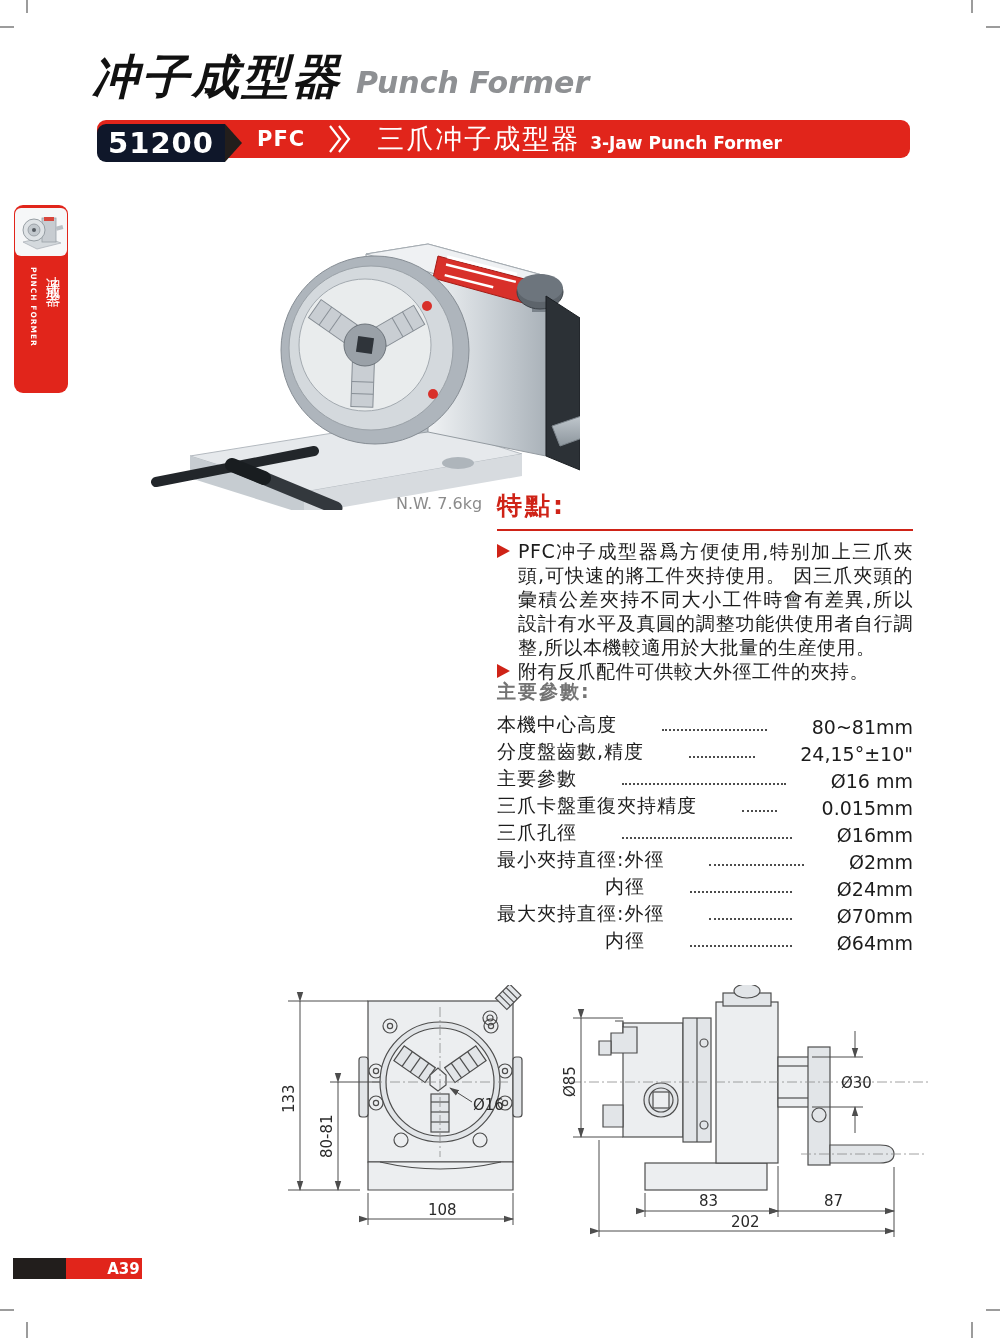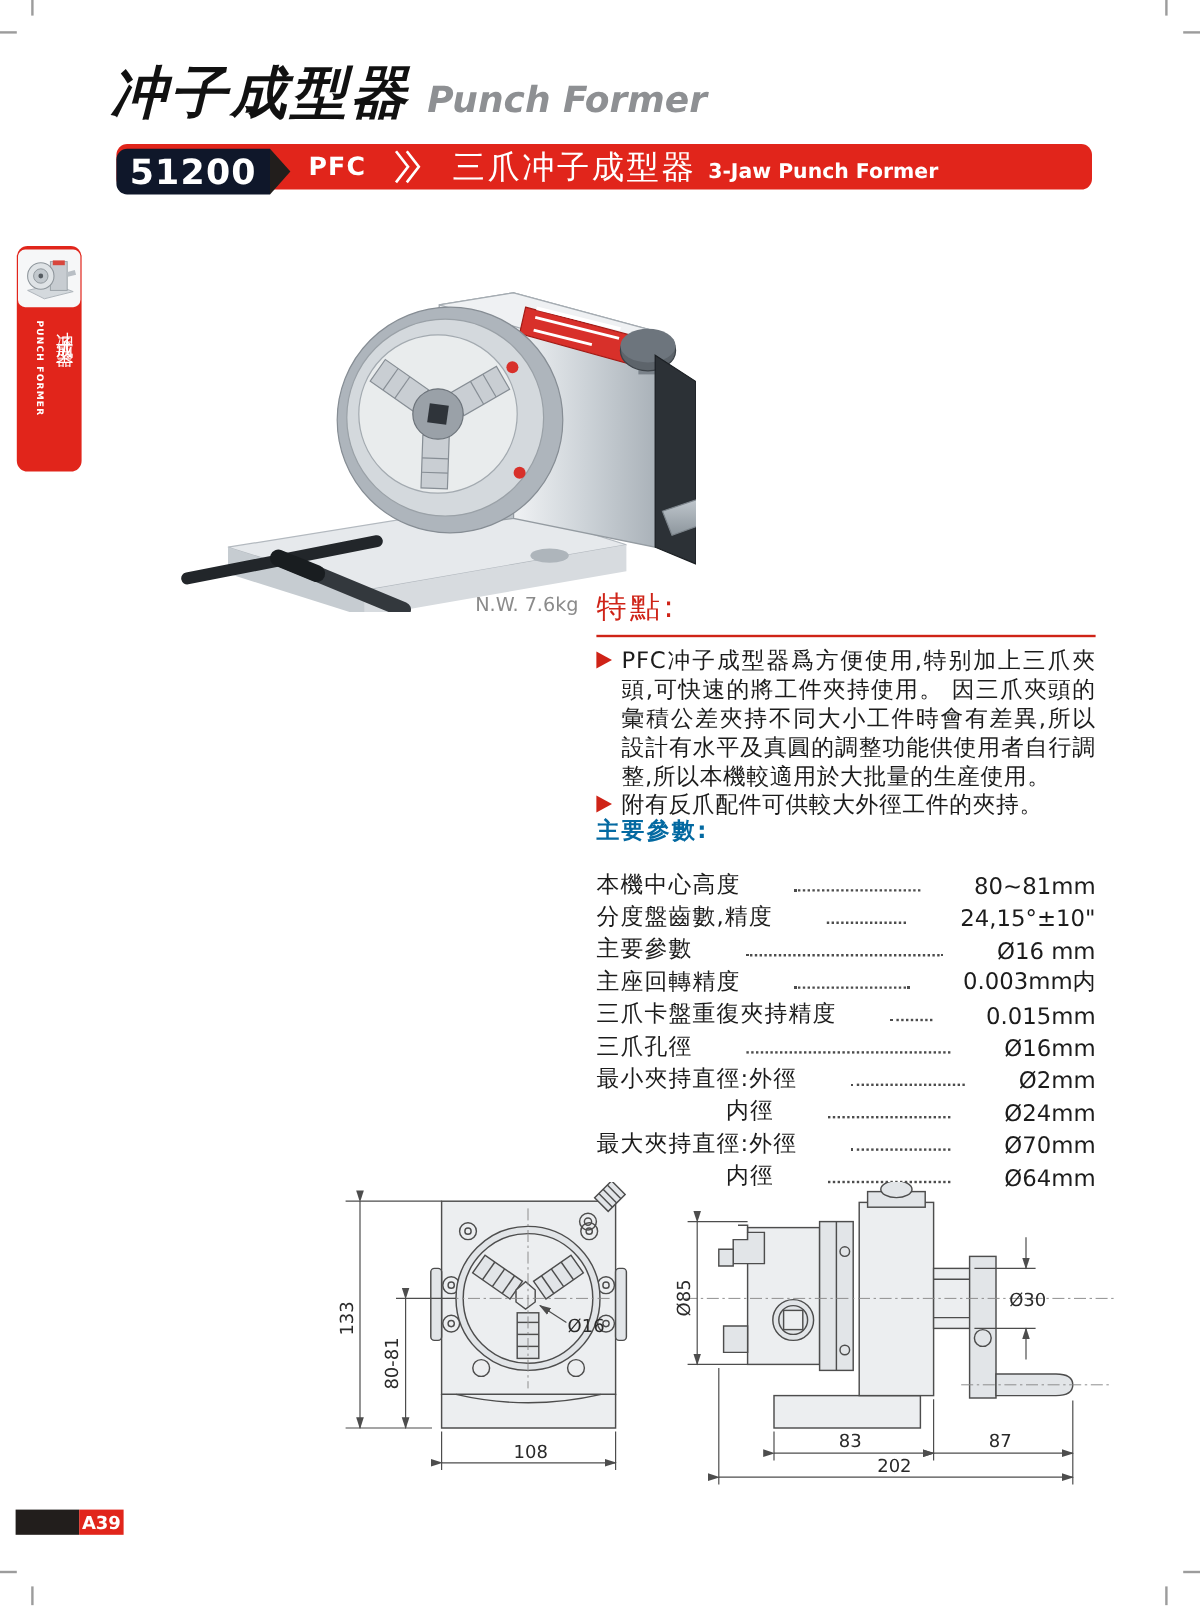--- a/index.html
+++ b/index.html
@@ -36,52 +36,52 @@
            font-size:14.5px;letter-spacing:4px;}
   .side-en{position:absolute;left:15px;top:62px;writing-mode:vertical-rl;color:#fff;
            font-size:7.5px;font-weight:bold;letter-spacing:1px;}
 
   
   .photo{position:absolute;left:128px;top:188px;width:452px;height:322px;}
   .weight-note{position:absolute;left:396px;top:494px;font-size:16px;color:#8b8b8b;}
 
   
   .features{position:absolute;left:497px;top:489px;width:416px;}
-  .features-heading{font-size:25px;font-weight:normal;color:#cf2317;letter-spacing:3px;
+  .features-heading{font-size:25px;font-weight:bold;color:#cf2317;letter-spacing:3px;
                     border-bottom:2px solid #cf2317;padding-bottom:7px;}
   .feature-item{margin-top:8px;font-size:19px;line-height:24px;color:#1c1c1c;
                 text-align:justify;padding-left:21px;text-indent:-21px;letter-spacing:0.5px;}
   .feature-item + .feature-item{margin-top:0;}
   .tri{display:inline-block;width:0;height:0;border-top:7px solid transparent;
        border-bottom:7px solid transparent;border-left:13px solid #cf2317;margin-right:8px;}
 
   
   .specs{position:absolute;left:497px;top:679px;width:416px;}
-  .specs-heading{font-size:19px;font-weight:bold;color:#0369a1;letter-spacing:2px;margin-bottom:18px;}
+  .specs-heading{font-size:19px;font-weight:bold;color:#737373;letter-spacing:2px;margin-bottom:6px;}
   .spec-row{display:flex;align-items:flex-end;height:27px;font-size:19px;color:#1c1c1c;gap:40px;}
   .spec-row.indent{padding-left:108px;}
   .spec-label{white-space:nowrap;letter-spacing:1px;}
   .spec-dots{flex:1;border-bottom:2px dotted #4c4c4c;margin:0 5px 7px 5px;min-width:14px;}
   .spec-value{white-space:nowrap;}
 
   
   .draw-front{position:absolute;left:280px;top:985px;}
   .draw-side{position:absolute;left:553px;top:985px;}
   .tech{stroke:#4d4d4d;fill:none;stroke-width:1.2;}
   .fillpart{fill:#eceef0;stroke:#4d4d4d;stroke-width:1.2;}
   .fillpart2{fill:#e2e5e8;stroke:#4d4d4d;stroke-width:1.2;}
   .dim{stroke:#4d4d4d;stroke-width:1;}
   .dimtext{font-size:15px;fill:#2a2a2a;font-family:"DejaVu Sans",sans-serif;}
   .cline{stroke:#8a8a8a;stroke-width:0.8;stroke-dasharray:10 3 2 3;}
 
   
   .page-badge{position:absolute;left:13px;top:1258px;display:flex;}
   .page-badge .blk{width:53px;height:21px;background:#221e1c;}
   .page-badge .red{width:37px;height:21px;background:#e1251b;color:#fff;font-weight:bold;
-                   font-size:15px;display:flex;align-items:center;justify-content:center;}
+                   font-size:15px;display:flex;align-items:center;justify-content:center;padding-left:39px;}
 </style>
 </head>
 <body>
 
 <div class="page">
 
   <div class="crop" style="left:26px;top:0;width:2px;height:13px;"></div>
   <div class="crop" style="left:0;top:26px;width:14px;height:2px;"></div>
   <div class="crop" style="left:971px;top:0;width:2px;height:13px;"></div>
   <div class="crop" style="left:986px;top:26px;width:14px;height:2px;"></div>
@@ -223,25 +223,20 @@
         <span class="spec-label">分度盤齒數,精度</span>
         <span class="spec-dots"></span>
         <span class="spec-value">24,15°±10"</span>
       </div>
     <div class="spec-row">
         <span class="spec-label">主要參數</span>
         <span class="spec-dots"></span>
         <span class="spec-value">Ø16 mm</span>
       </div>
     <div class="spec-row">
-        <span class="spec-label">主座回轉精度</span>
-        <span class="spec-dots"></span>
-        <span class="spec-value">0.003mm内</span>
-      </div>
-    <div class="spec-row">
         <span class="spec-label">三爪卡盤重復夾持精度</span>
         <span class="spec-dots"></span>
         <span class="spec-value">0.015mm</span>
       </div>
     <div class="spec-row">
         <span class="spec-label">三爪孔徑</span>
         <span class="spec-dots"></span>
         <span class="spec-value">Ø16mm</span>
       </div>
     <div class="spec-row">

